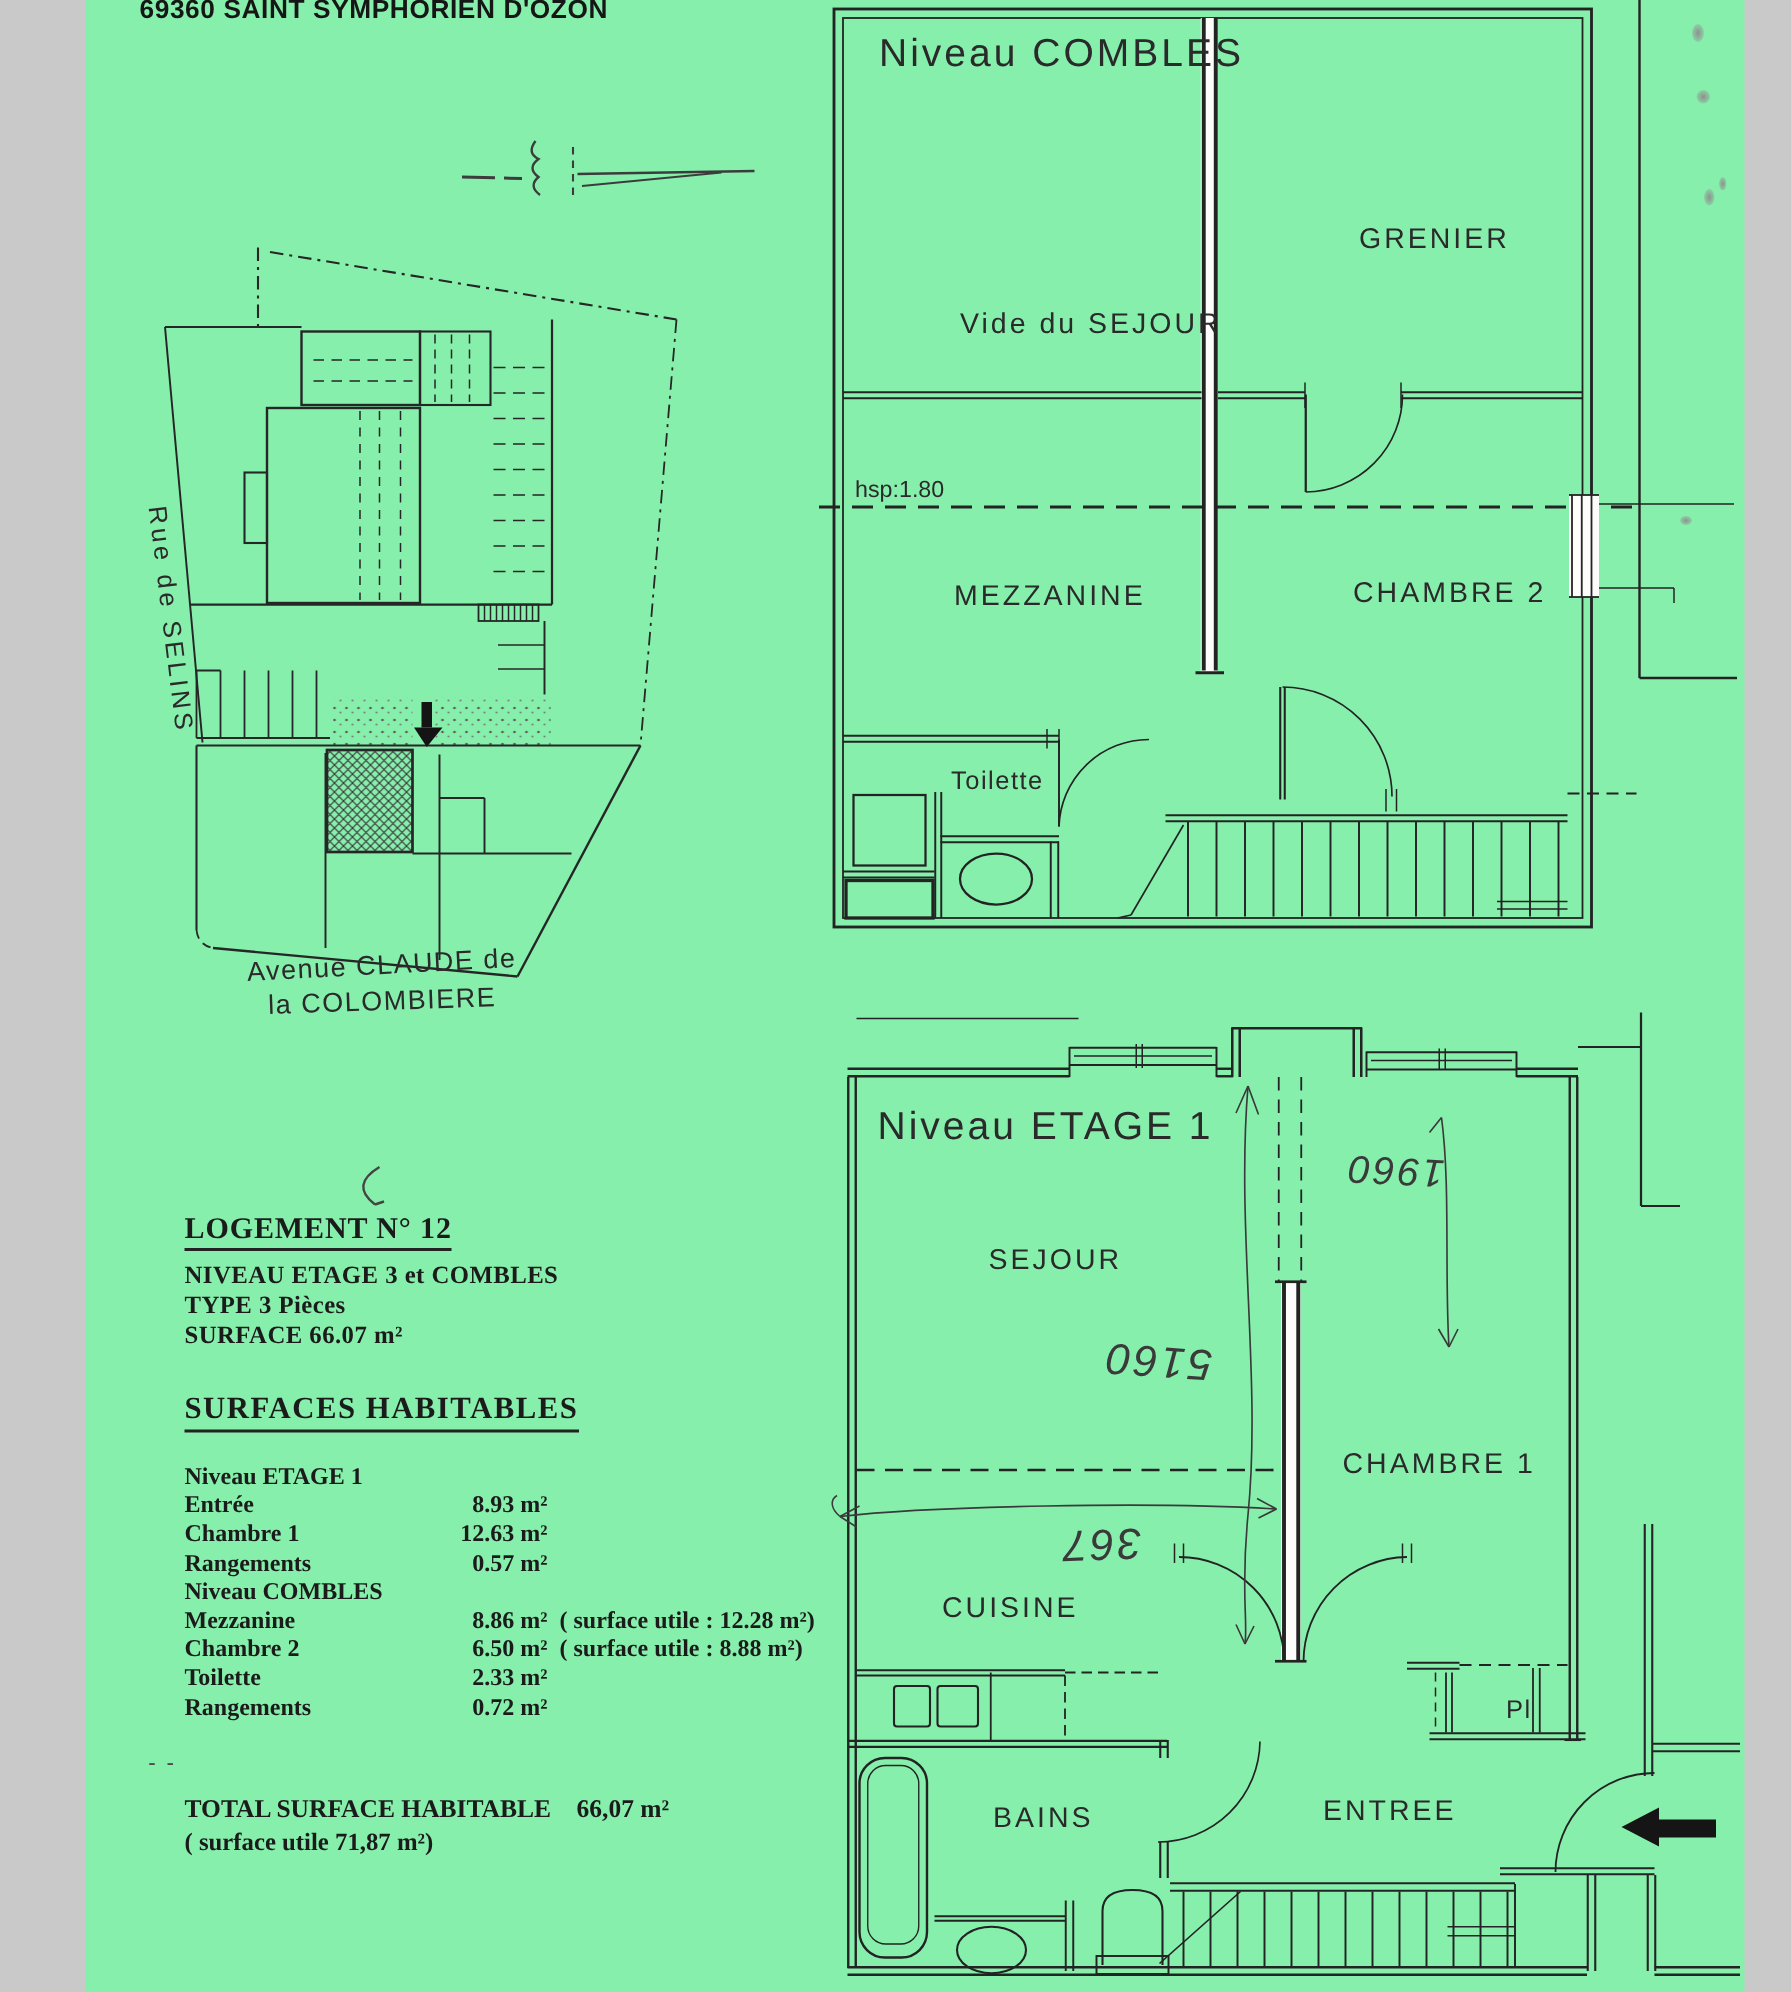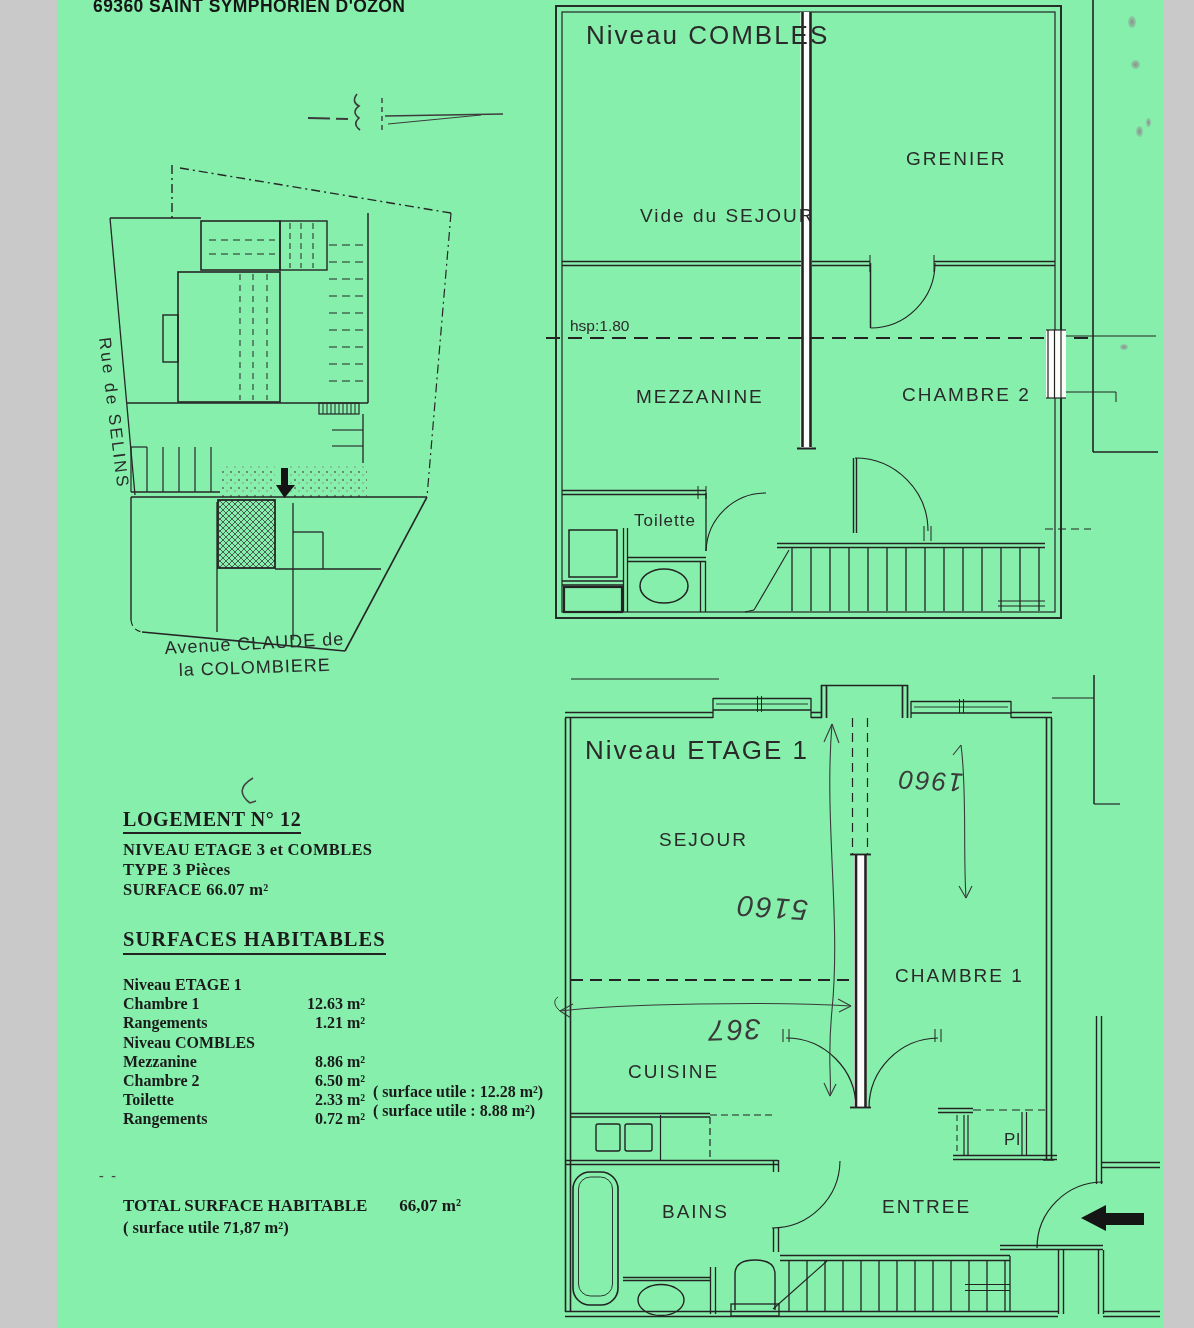--- a/index.html
+++ b/index.html
@@ -19,24 +19,24 @@
   .street{font-size:17px;letter-spacing:2.5px;}
   .info{position:absolute;left:123px;top:776px;width:500px;height:500px;
         font-family:"Liberation Serif",serif;font-weight:bold;color:#1b1b1b;}
   .info .abs{position:absolute;}
   .l-title{top:32px;font-size:20px;letter-spacing:.6px;border-bottom:2.4px solid #222;padding-bottom:1px;}
   .l-line{font-size:16.5px;letter-spacing:.3px;}
   .s-title{top:152px;font-size:20.5px;letter-spacing:1px;border-bottom:2.4px solid #222;padding-bottom:2px;}
   .rows{top:200px;left:0;width:500px;}
   .row{display:grid;grid-template-columns:160px 82px auto;height:19.2px;font-size:16px;}
   .row .v{text-align:right;}
-  .row .n{padding-left:8px;margin-top:30px;}
+  .row .n{padding-left:8px;}
   .hand-dashes{position:absolute;left:-24px;top:192px;font-size:14px;letter-spacing:2px;color:#444;}
   .total{top:420px;font-size:17px;display:flex;}
-  .total .tv{margin-left:32px;}
+  .total .tv{margin-left:17px;}
   .tnote{top:442px;font-size:16.5px;}
   .sp{position:absolute;border-radius:50%;background:radial-gradient(#8f8f8f,rgba(160,160,160,0));}
 </style>
 </head>
 <body>
 
 <div class="page">
   <div class="band band-left"></div>
   <div class="band band-right"></div>
 
@@ -405,27 +405,32 @@
     <div class="abs s-title" style="left: 0px; display: inline-block; top: 152px;">SURFACES HABITABLES</div>
 
     <div class="abs rows">
       <div class="hand-dashes">- -</div>
       <div class="row">
           <span>Niveau ETAGE 1</span>
           <span class="v"></span>
           <span class="n"></span>
         </div>
       <div class="row">
+          <span>Entrée</span>
+          <span class="v">8.93 m²</span>
+          <span class="n"></span>
+        </div>
+      <div class="row">
           <span>Chambre 1</span>
           <span class="v">12.63 m²</span>
           <span class="n"></span>
         </div>
       <div class="row">
           <span>Rangements</span>
-          <span class="v">1.21 m²</span>
+          <span class="v">0.57 m²</span>
           <span class="n"></span>
         </div>
       <div class="row">
           <span>Niveau COMBLES</span>
           <span class="v"></span>
           <span class="n"></span>
         </div>
       <div class="row">
           <span>Mezzanine</span>
           <span class="v">8.86 m²</span>

